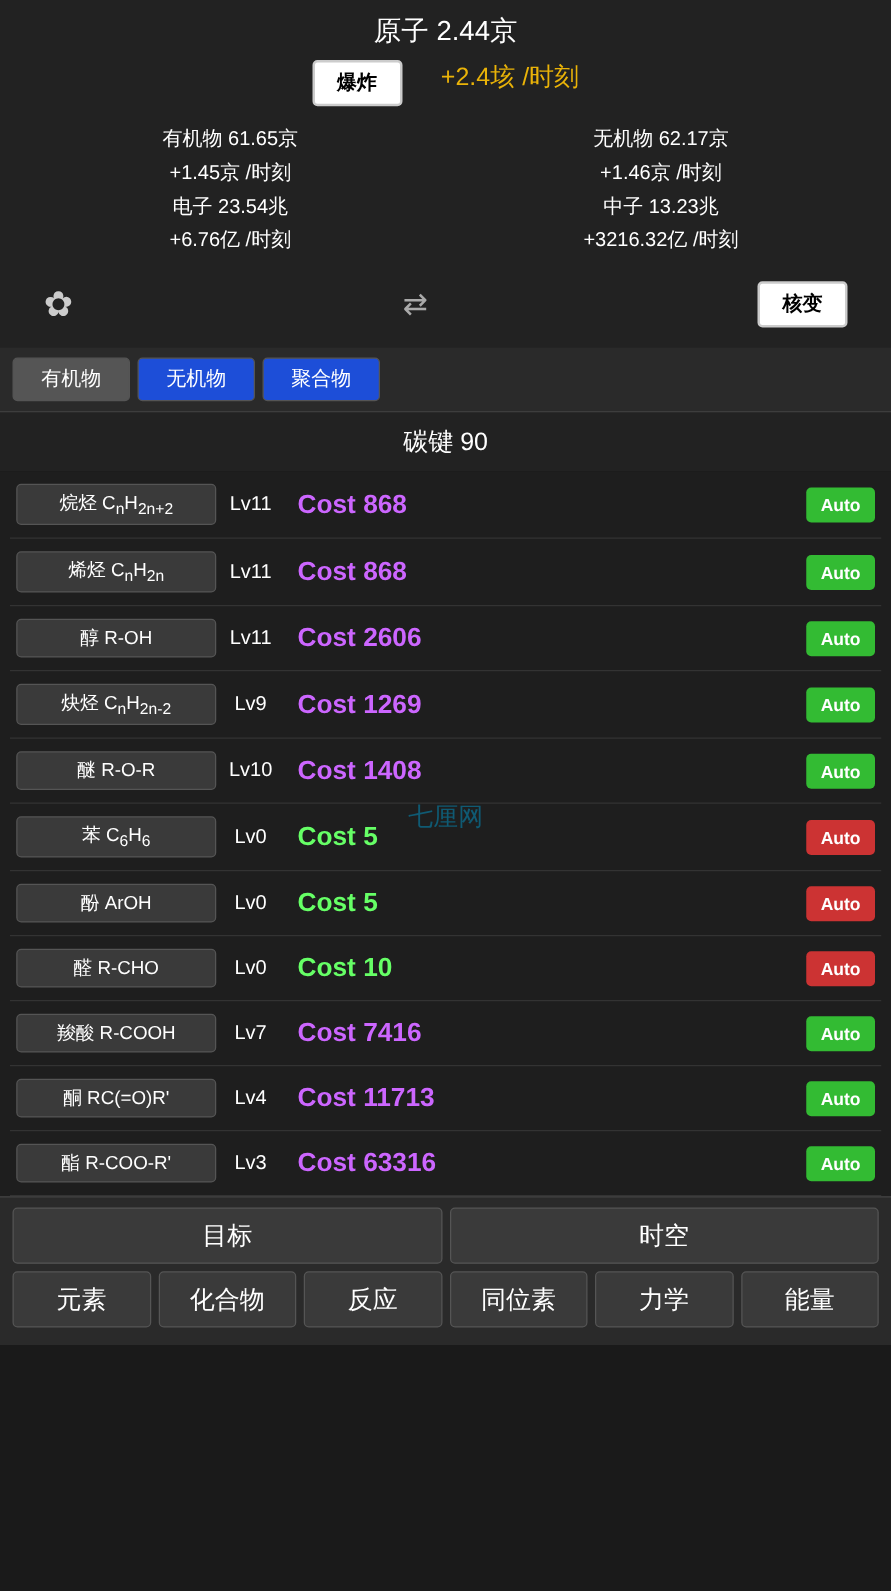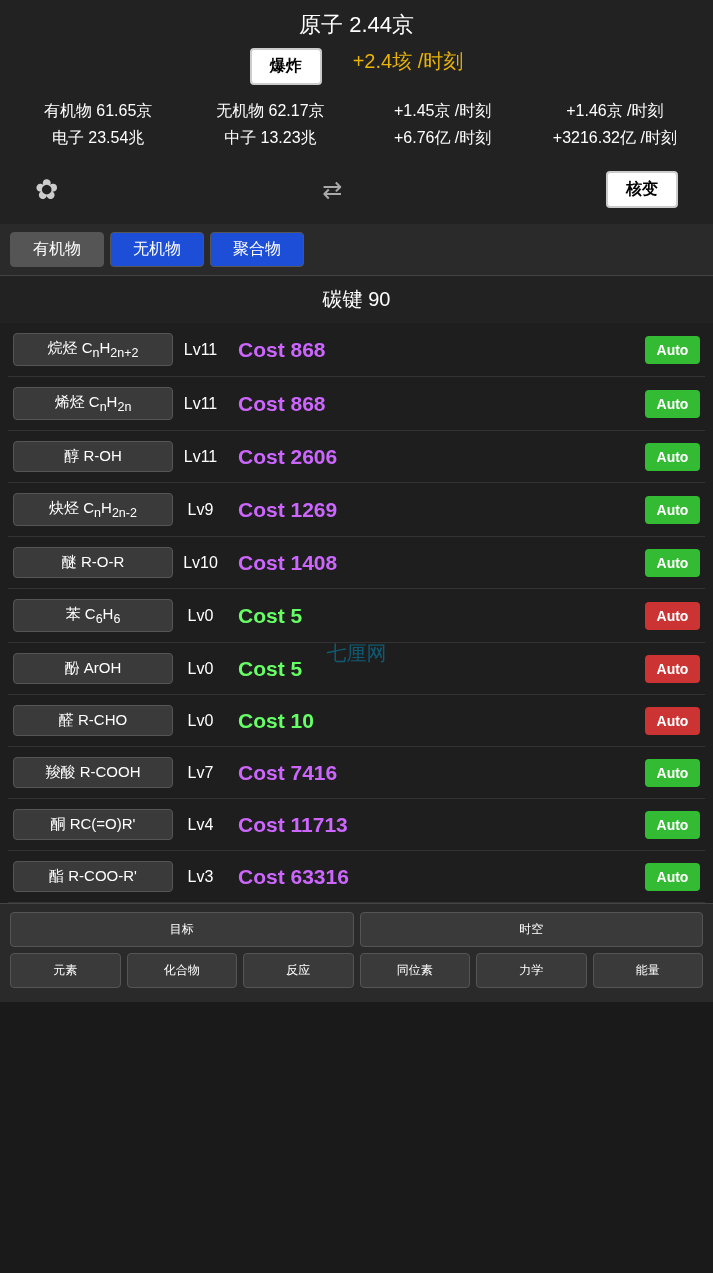--- a/index.html
+++ b/index.html
@@ -40,21 +40,21 @@
       color: #000;
       border: 2px solid #ccc;
       padding: 6px 18px;
       font-size: 16px;
       font-weight: bold;
       border-radius: 4px;
       cursor: pointer;
     }
     .stats-grid {
       display: grid;
-      grid-template-columns: 1fr 1fr 1fr 1fr;
+      grid-template-columns: 1fr 1fr;
       gap: 6px;
       margin: 16px 0;
       text-align: center;
     }
     .bottom-icons-row {
       display: flex;
       align-items: center;
       justify-content: space-between;
       padding: 6px 20px;
       margin-top: 6px;
@@ -172,21 +172,21 @@
     .bottom-nav-row {
       display: flex;
       gap: 6px;
       margin-bottom: 6px;
     }
     .nav-btn {
       background: #3a3a3a;
       color: #fff;
       border: 1px solid #555;
       padding: 8px 18px;
-      font-size: 12px;
+      font-size: 20px;
       cursor: pointer;
       border-radius: 4px;
       flex: 1;
       text-align: center;
     }
     .watermark {
       position: absolute;
       top: 640px;
       left: 50%;
       transform: translateX(-50%);

